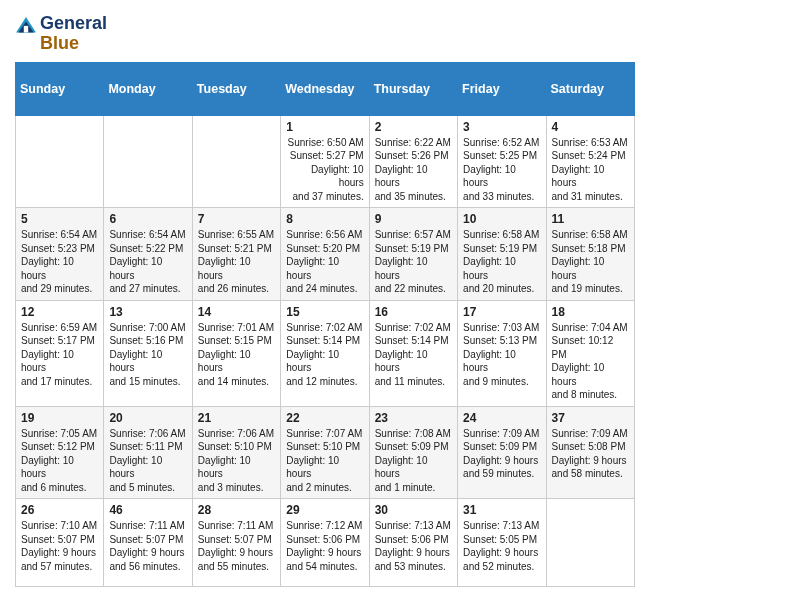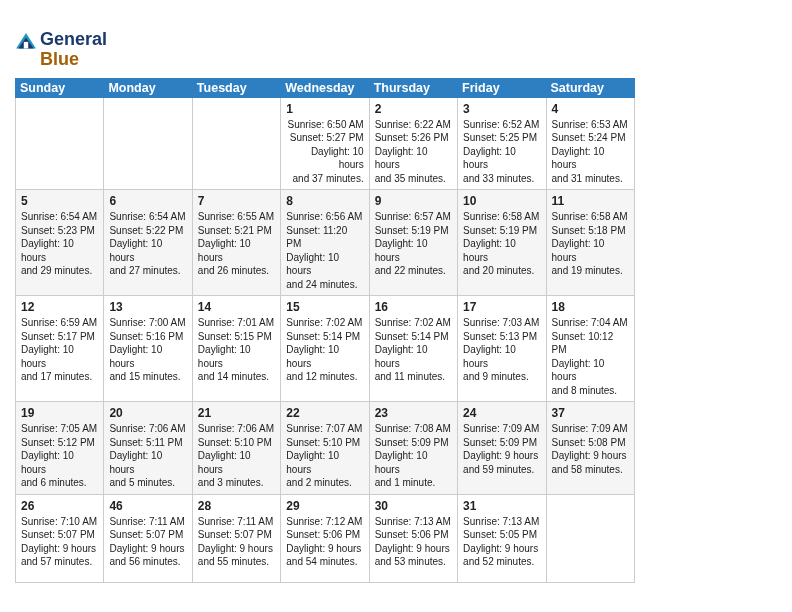--- a/index.html
+++ b/index.html
@@ -7,21 +7,20 @@
       font-family: Arial, sans-serif;
       background: #fff;
       width: 792px;
       min-height: 612px;
       padding: 0;
     }
     .page {
       width: 650px;
       background: #fff;
       padding: 10px 15px 15px 15px;
-      margin-top: 16px;
     }
     .header {
       display: flex;
       justify-content: space-between;
       align-items: flex-start;
       margin-bottom: 8px;
     }
     .logo {
       display: flex;
       align-items: flex-start;
@@ -58,21 +57,21 @@
     table {
       width: 100%;
       border-collapse: collapse;
       table-layout: fixed;
     }
     thead tr th {
       background: #2e7fc1;
       color: #fff;
       font-size: 12.5px;
       font-weight: bold;
-      padding: 2px 4px;
+      padding: 19px 4px;
       text-align: left;
       border: 1px solid #2e7fc1;
     }
     tbody tr td {
       border: 1px solid #ccc;
       vertical-align: top;
       padding: 4px 5px;
       min-height: 80px;
       height: 88px;
       font-size: 10.5px;
@@ -185,21 +184,21 @@
           <td>
             <span class="day-num">7</span>
             <div class="day-info" style="white-space: pre-line;">Sunrise: 6:55 AM
 Sunset: 5:21 PM
 Daylight: 10 hours
 and 26 minutes.</div>
           </td>
           <td>
             <span class="day-num">8</span>
             <div class="day-info" style="white-space: pre-line;">Sunrise: 6:56 AM
-Sunset: 11:20 PM
+Sunset: 5:20 PM
 Daylight: 10 hours
 and 24 minutes.</div>
           </td>
           <td>
             <span class="day-num">9</span>
             <div class="day-info" style="white-space: pre-line;">Sunrise: 6:57 AM
 Sunset: 5:19 PM
 Daylight: 10 hours
 and 22 minutes.</div>
           </td>

